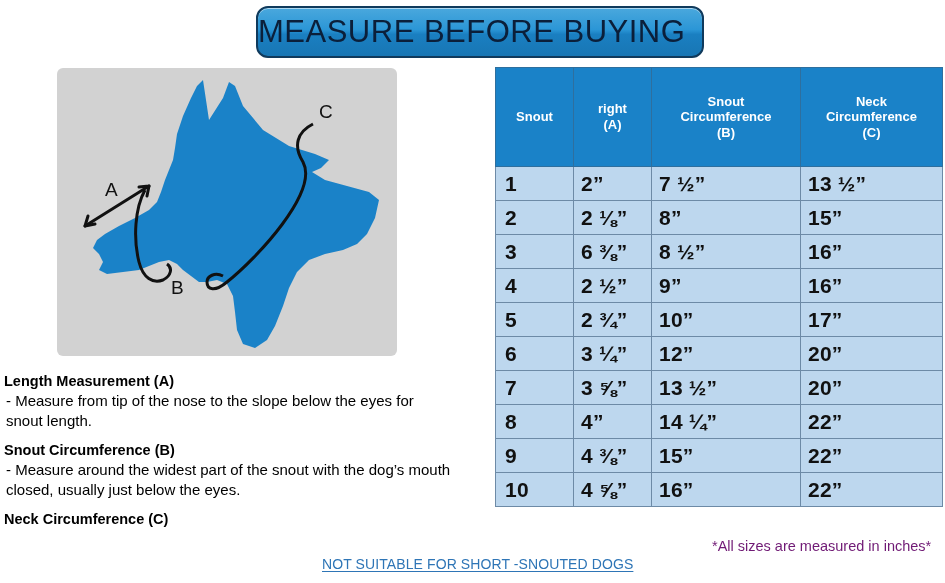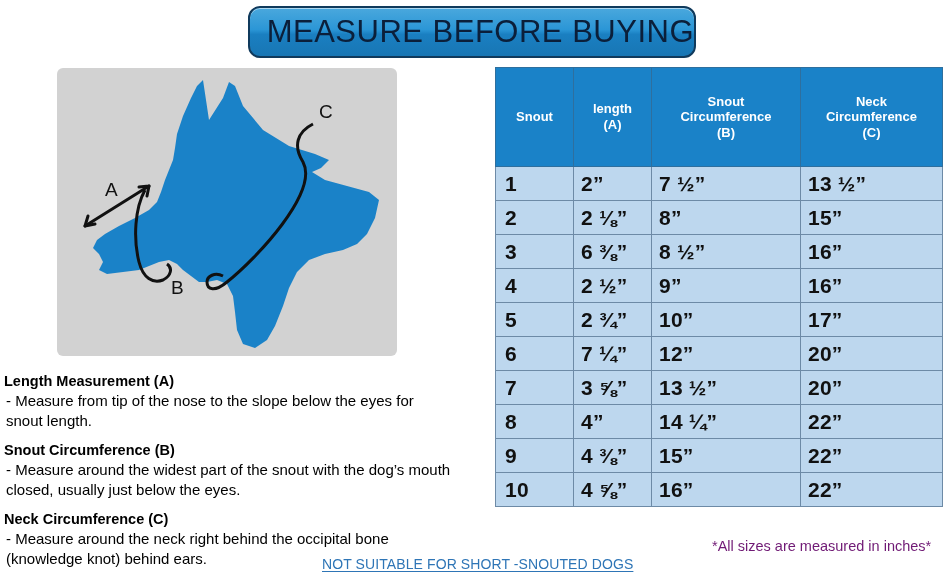--- a/index.html
+++ b/index.html
@@ -7,26 +7,26 @@
     width:945px;height:583px;
     background:#ffffff;
     font-family:"Liberation Sans", sans-serif;
     position:relative;
     overflow:hidden;
     -webkit-font-smoothing:antialiased;
   }
 
   
   #title-banner{
-    position:absolute;left:248px;top:6px;width:444px;height:48px;
+    position:absolute;left:256px;top:6px;width:444px;height:48px;
     border-radius:12px;
     border:2px solid #103a5c;
     background:linear-gradient(to bottom,#4aa8dd 0%,#2b96d6 45%,#1a7fc1 55%,#1876b4 100%);
     box-shadow:inset 0 1px 0 rgba(255,255,255,.55);
-    display:flex;align-items:center;justify-content:flex-end;
+    display:flex;align-items:center;justify-content:flex-start;
   }
   #title-banner .title-text{
     font-size:31px;font-weight:400;letter-spacing:.5px;
     color:#0b1f3a;white-space:nowrap;
   }
 
   
   #diagram-panel{
     position:absolute;left:57px;top:68px;width:340px;height:288px;
     background:#d2d2d2;border-radius:6px;overflow:hidden;
@@ -140,36 +140,34 @@
     <div class="instr-body">- Measure from tip of the nose to the slope below the eyes for
   snout length.</div>
   </div>
   <div class="instr-block">
     <div class="instr-head">Snout Circumference (B)</div>
     <div class="instr-body">- Measure around the widest part of the snout with the dog’s mouth
   closed, usually just below the eyes.</div>
   </div>
   <div class="instr-block">
     <div class="instr-head">Neck Circumference (C)</div>
-    <div class="instr-body">- Measure around the neck right behind the occipital bone
-  (knowledge knot) behind ears.</div>
   </div>
 </div>
 
 <table id="size-table">
   <colgroup>
     <col class="c-size">
       <col class="c-len">
       <col class="c-snout">
       <col class="c-neck">
   </colgroup>
   <thead>
     <tr>
       <th>Snout</th>
-      <th>length
+      <th>right
 (A)</th>
       <th>Snout
 Circumference
 (B)</th>
       <th>Neck
 Circumference
 (C)</th>
     </tr>
   </thead>
   <tbody id="size-table-body">
@@ -198,21 +196,21 @@
         <td>16”</td>
       </tr>
       <tr>
         <td class="size-cell">5</td>
         <td>2 ¾”</td>
         <td>10”</td>
         <td>17”</td>
       </tr>
       <tr>
         <td class="size-cell">6</td>
-        <td>7 ¼”</td>
+        <td>3 ¼”</td>
         <td>12”</td>
         <td>20”</td>
       </tr>
       <tr>
         <td class="size-cell">7</td>
         <td>3 ⅝”</td>
         <td>13 ½”</td>
         <td>20”</td>
       </tr>
       <tr>

